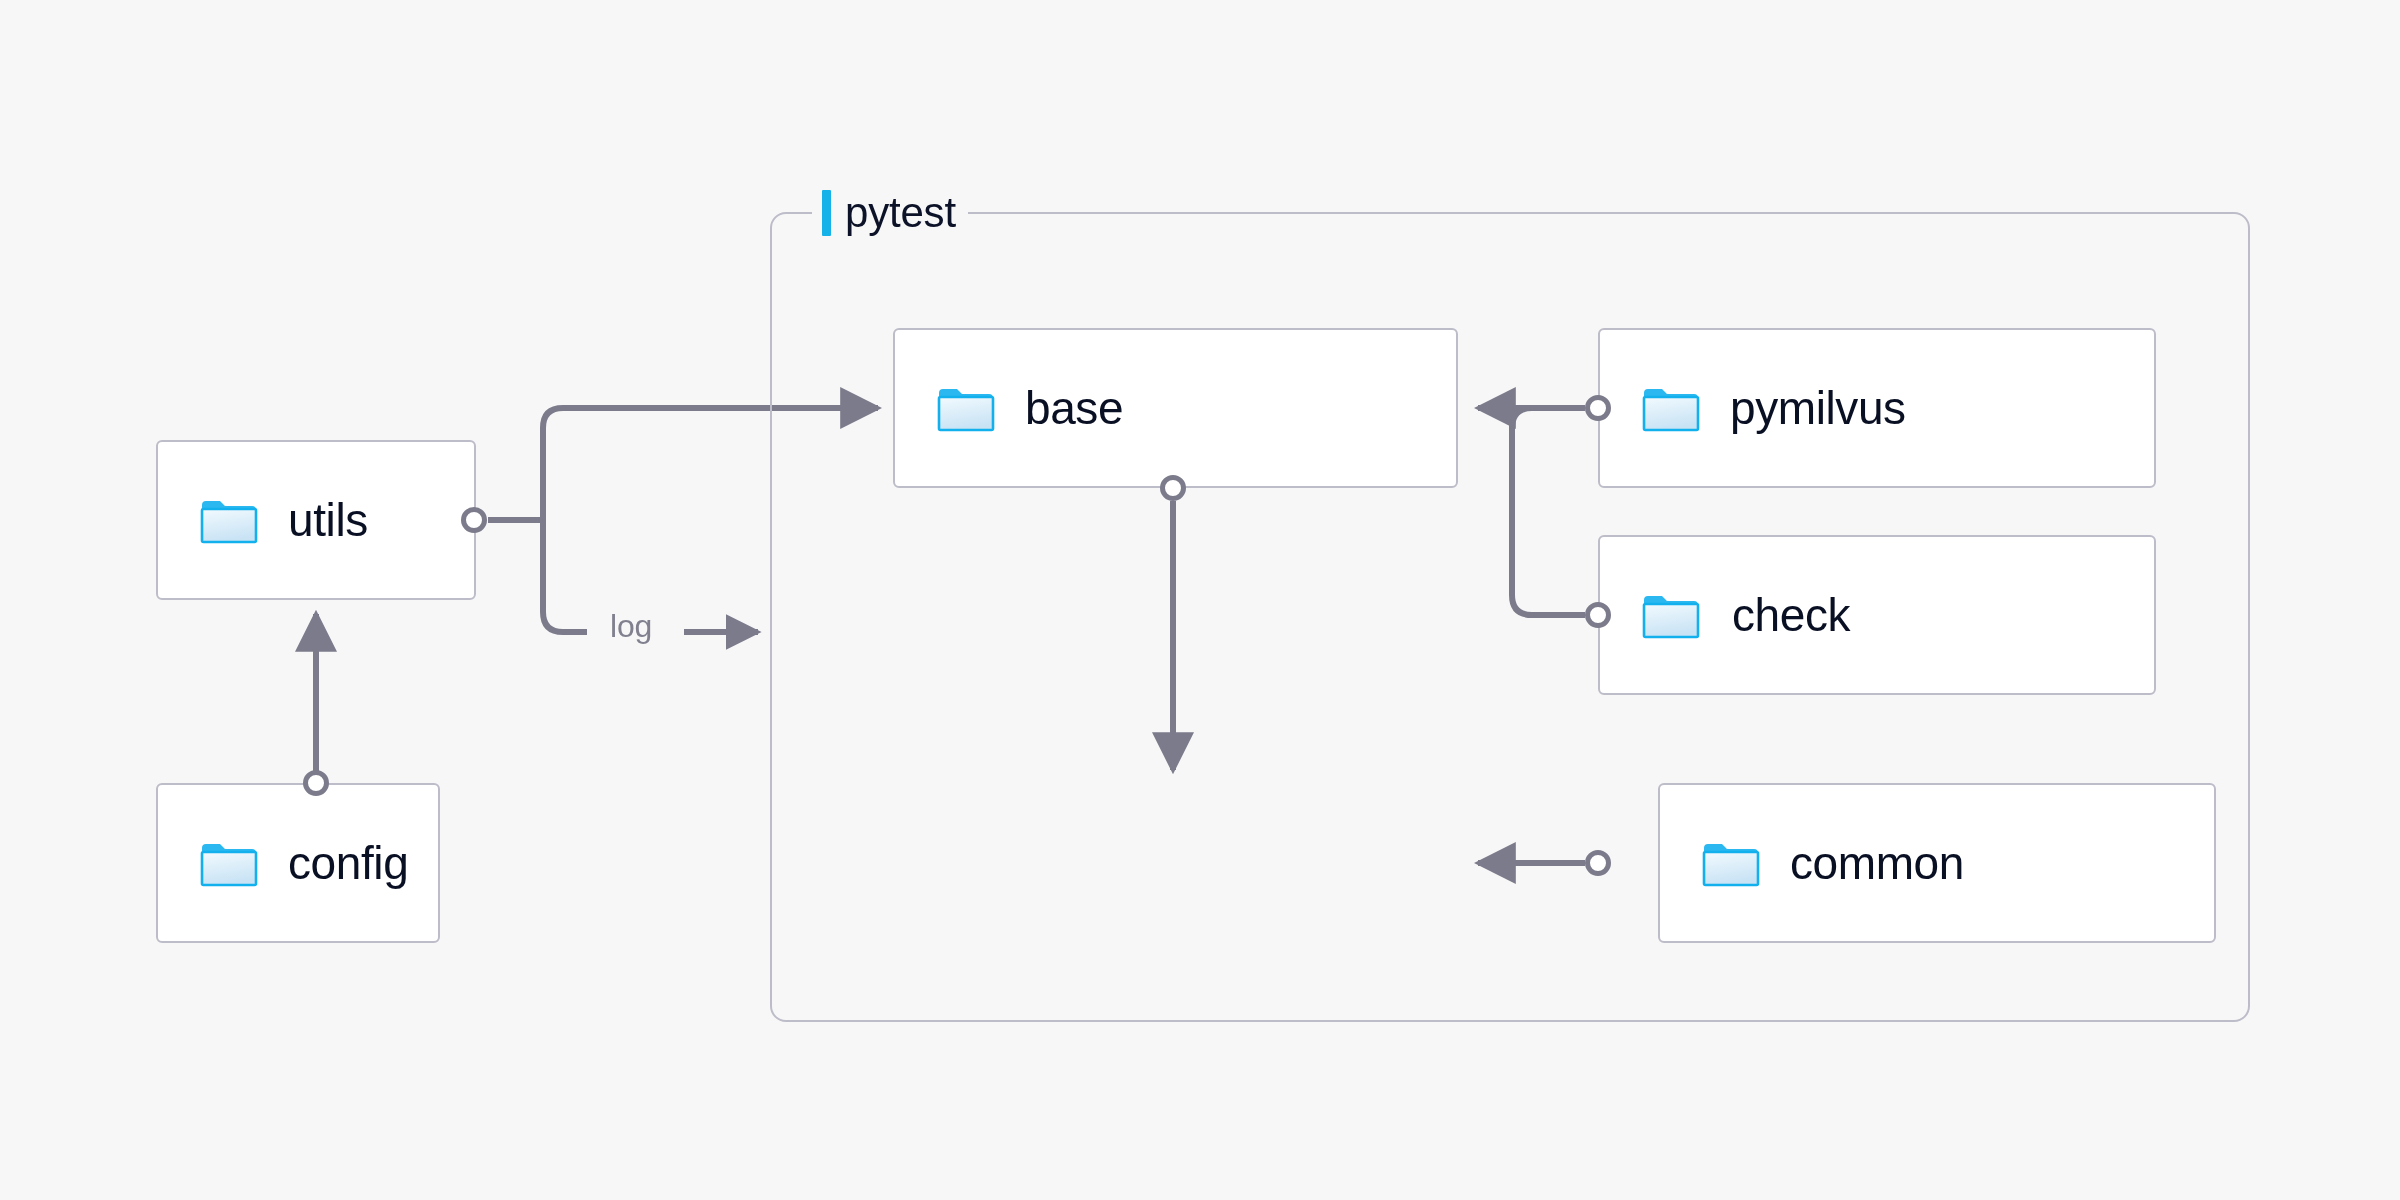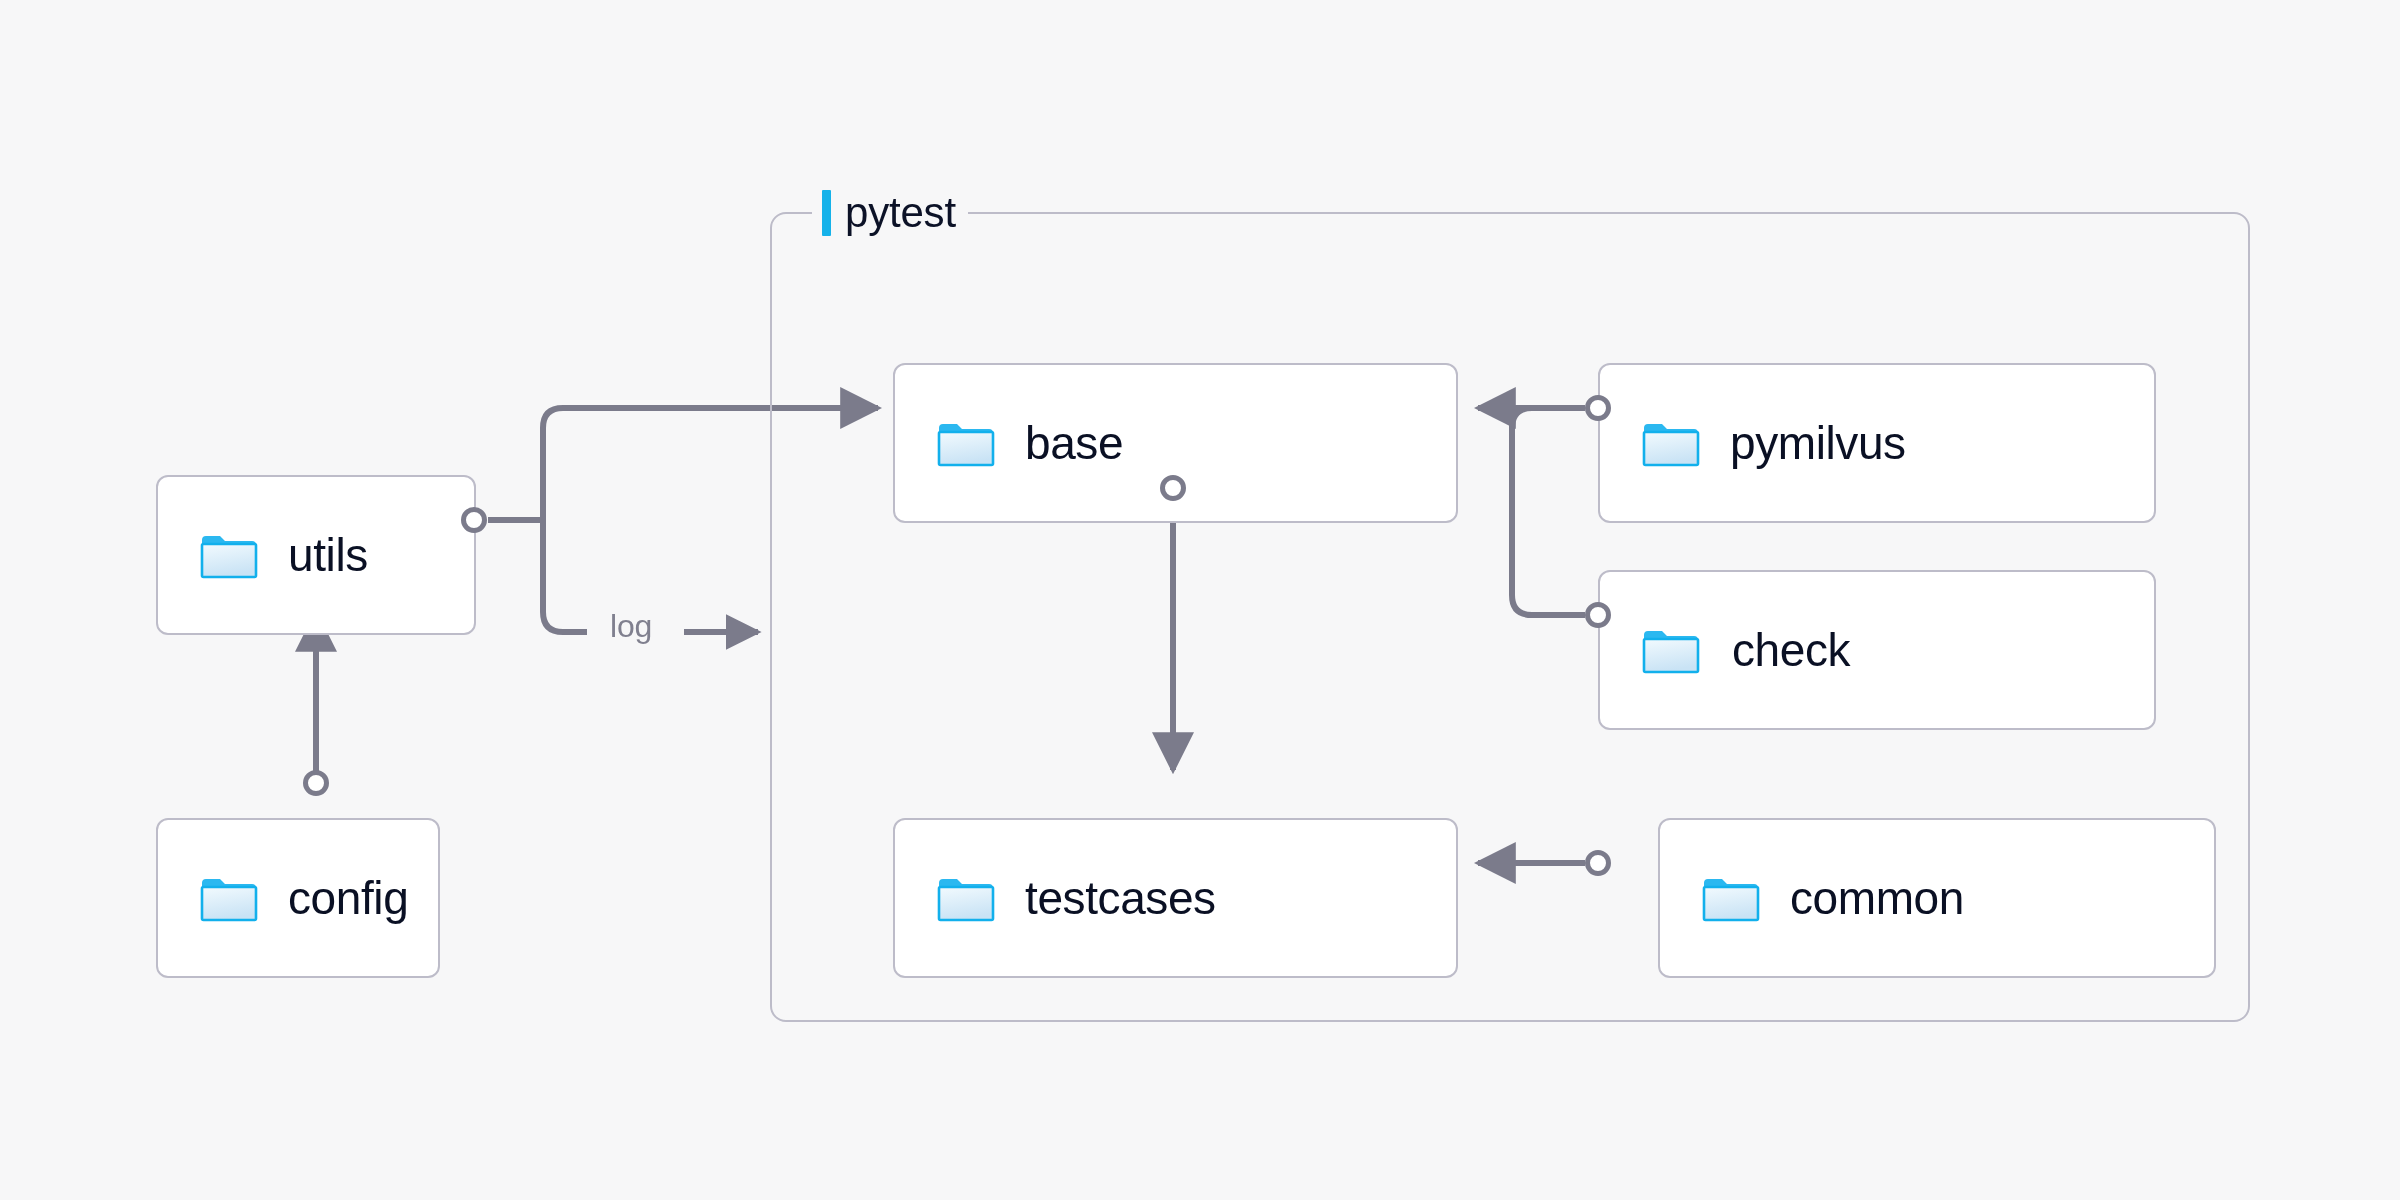--- a/index.html
+++ b/index.html
@@ -59,27 +59,26 @@
     color: #0c1227;
     line-height: 1;
     white-space: nowrap;
     letter-spacing: -0.2px;
   }
   
   .node {
     position: absolute;
     background: #ffffff;
     border: 2px solid #bdbcc9;
-    border-radius: 12px;
+    border-radius: 6px;
     box-sizing: border-box;
     display: flex;
     align-items: center;
     padding-left: 42px;
     gap: 30px;
-    margin-top: 35px;
   }
   .node-label {
     font-size: 46px;
     color: #0a1024;
     line-height: 1;
     letter-spacing: -0.4px;
     white-space: nowrap;
   }
   
   .folder-icon {
@@ -191,27 +190,20 @@
 
   <div class="node" style="left:893px; top:328px; width:565px; height:160px;">
     <svg class="folder-icon" viewBox="0 0 58 48">
       <path d="M2 9 Q2 5 6 5 L20 5 L25 10 L52 10 Q56 10 56 14 L56 17 L2 17 Z" fill="#2bb8f0"></path>
       <rect x="2" y="13" width="54" height="33" rx="1.5" fill="url(#folderGrad)" stroke="#12b0ec" stroke-width="2.6"></rect>
     </svg>
     <span class="node-label">base</span>
   </div>
   <div class="port" style="left:1160px; top:475px;"></div>
 
-  <div class="node" style="left:893px; top:783px; width:565px; height:160px;">
-    <svg class="folder-icon" viewBox="0 0 58 48">
-      <path d="M2 9 Q2 5 6 5 L20 5 L25 10 L52 10 Q56 10 56 14 L56 17 L2 17 Z" fill="#2bb8f0"></path>
-      <rect x="2" y="13" width="54" height="33" rx="1.5" fill="url(#folderGrad)" stroke="#12b0ec" stroke-width="2.6"></rect>
-    </svg>
-    <span class="node-label">testcases</span>
-  </div>
 
   <div class="node" style="left:1598px; top:328px; width:558px; height:160px;">
     <svg class="folder-icon" viewBox="0 0 58 48">
       <path d="M2 9 Q2 5 6 5 L20 5 L25 10 L52 10 Q56 10 56 14 L56 17 L2 17 Z" fill="#2bb8f0"></path>
       <rect x="2" y="13" width="54" height="33" rx="1.5" fill="url(#folderGrad)" stroke="#12b0ec" stroke-width="2.6"></rect>
     </svg>
     <span class="node-label">pymilvus</span>
   </div>
   <div class="port" style="left:1585px; top:395px;"></div>
 

